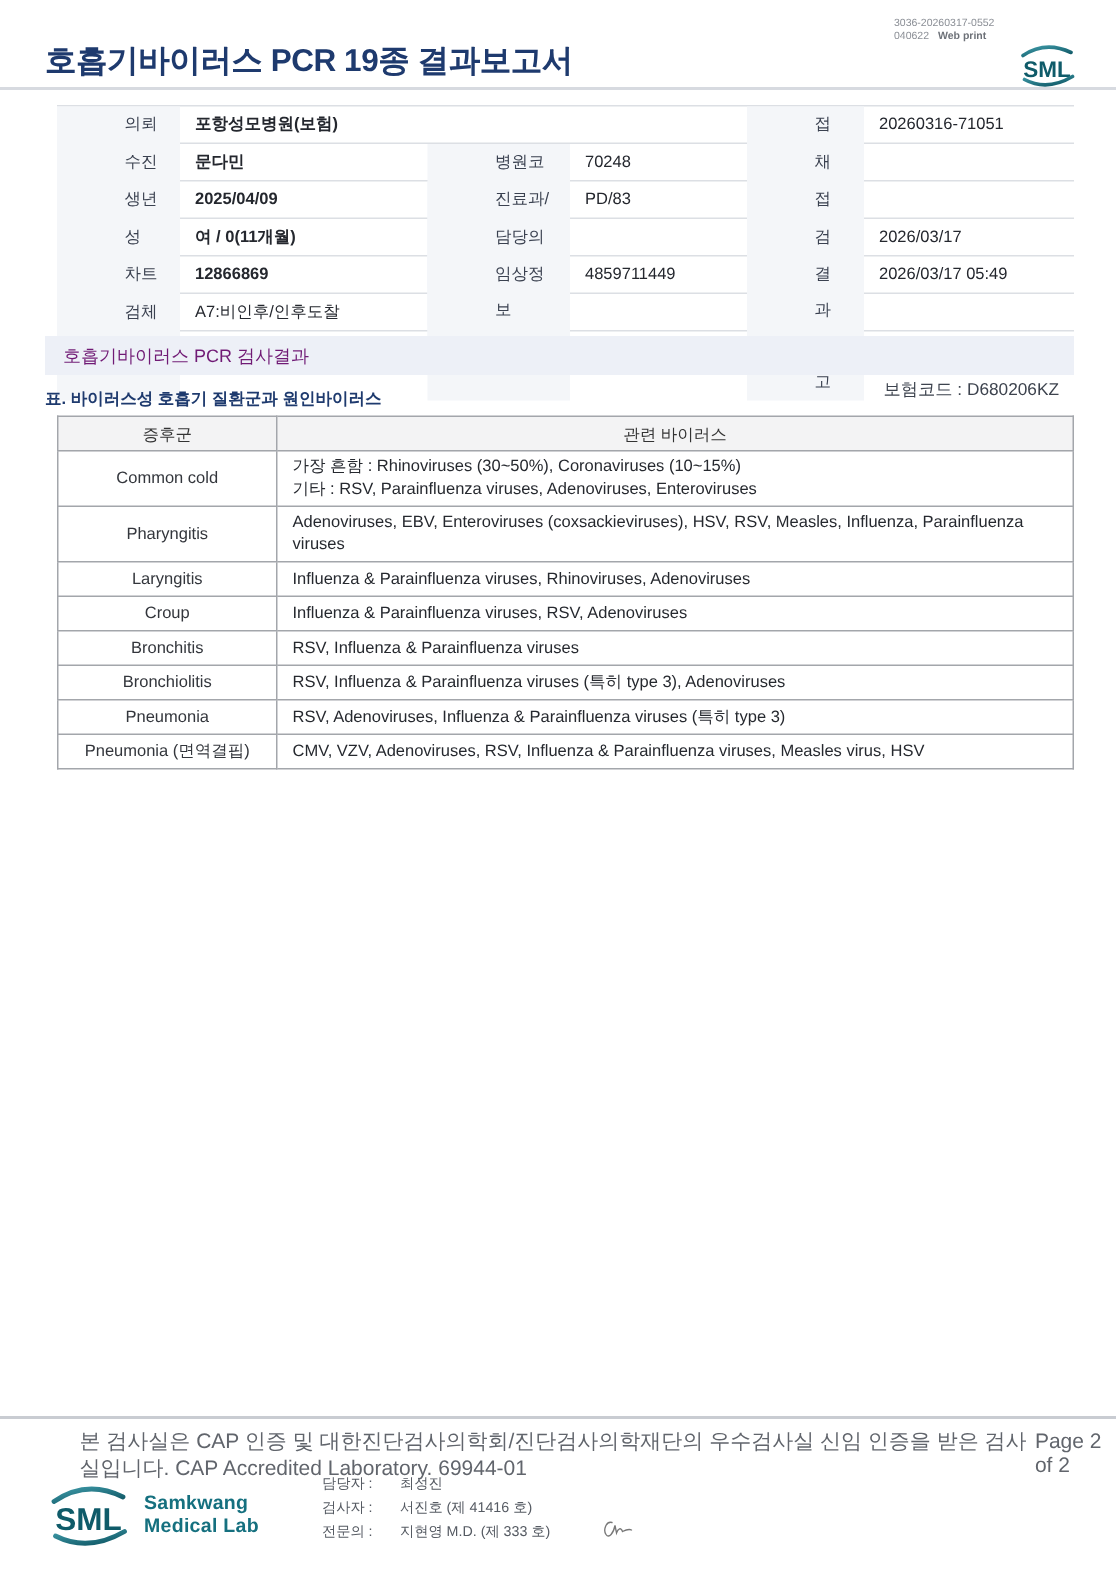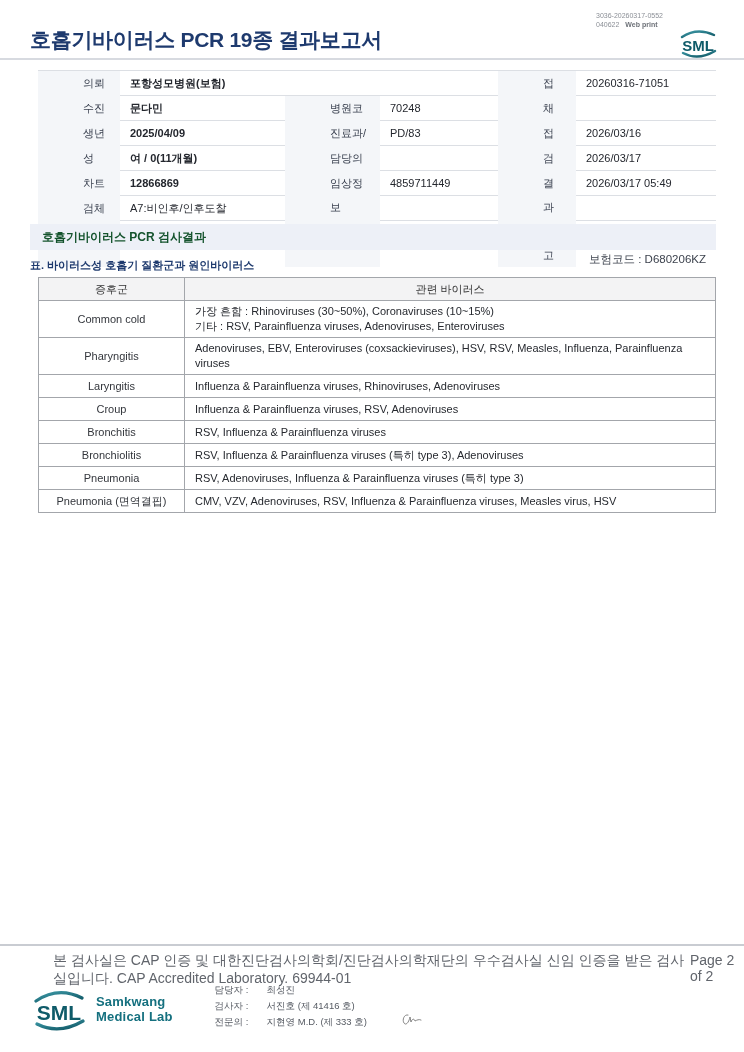--- a/index.html
+++ b/index.html
@@ -22,21 +22,21 @@
   .lbl { background:#f4f6f9; color:#3a4150; padding:0 13px; }
   .lbl span { display:block; text-align:justify; text-align-last:justify;margin-left:32px; }
   .val { padding:0 10px; color:#24272e; }
   .val.bold { font-weight:bold; }
   .span-mid { grid-column:2 / 5; }
   .span-all { grid-column:2 / 7; }
 
   
   .section-bar { position:absolute; left:30px; top:224px; width:686px; height:26px; background:#edf0f7;
     display:flex; align-items:center; justify-content:space-between; padding:0 10px 0 12px; }
-  .section-title { font-size:12px; font-weight:bold; color:#14532d; }
+  .section-title { font-size:12px; font-weight:normal; color:#701a75; }
   .section-code { font-size:11.5px; color:#3d434e;margin-top:44px; }
 
   .tbl-caption { position:absolute; left:30px; top:258px; font-size:11px; font-weight:bold; color:#1e3a6e; }
 
   
   .main-table { position:absolute; left:38px; top:277px; width:678px; border-collapse:collapse; font-size:11px; }
   .main-table th, .main-table td { border:1px solid #a3a6ab; }
   .main-table th { height:23px; background:#f3f3f4; font-weight:normal; color:#333; }
   .main-table td { padding:3px 10px; line-height:15px; color:#26292f; }
   .main-table td.syn { width:146px; text-align:center; color:#33363c; }
@@ -114,21 +114,20 @@
           <span>생년월일</span>
         </div>
       <div class="val bold">2025/04/09</div>
       <div class="lbl">
           <span>진료과/병동</span>
         </div>
       <div class="val">PD/83</div>
       <div class="lbl">
           <span>접수일시</span>
         </div>
-      <div class="val">2026/03/16</div>
     </div>
     <div class="irow">
       <div class="lbl">
           <span>성별/나이</span>
         </div>
       <div class="val bold">여 / 0(11개월)</div>
       <div class="lbl">
           <span>담당의사</span>
         </div>
       <div class="val"></div>

